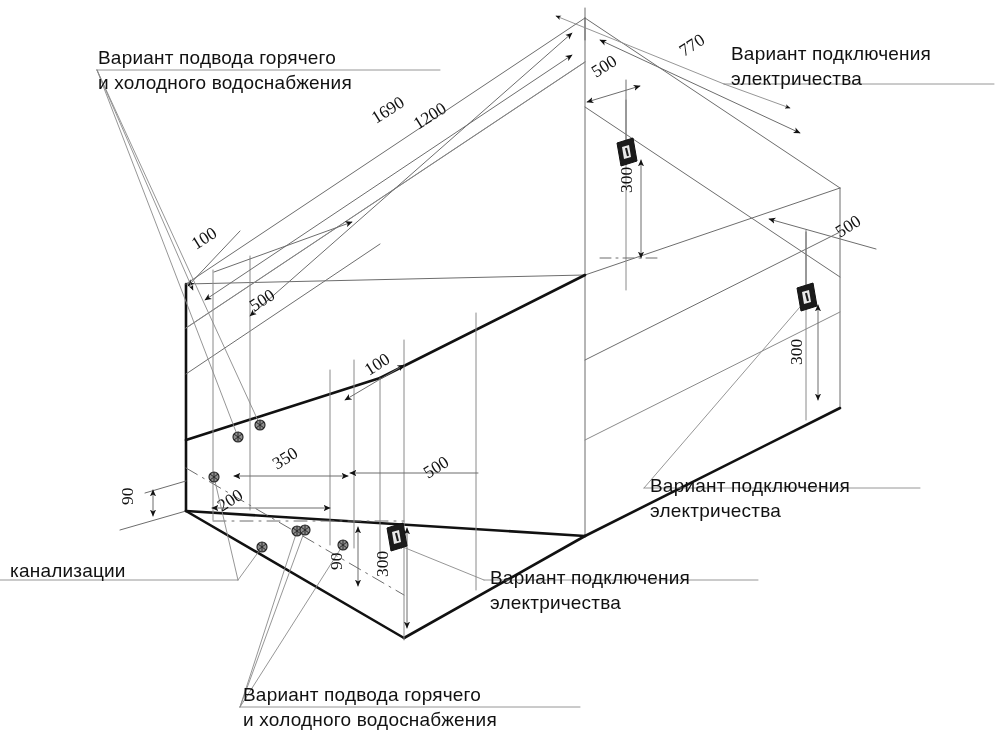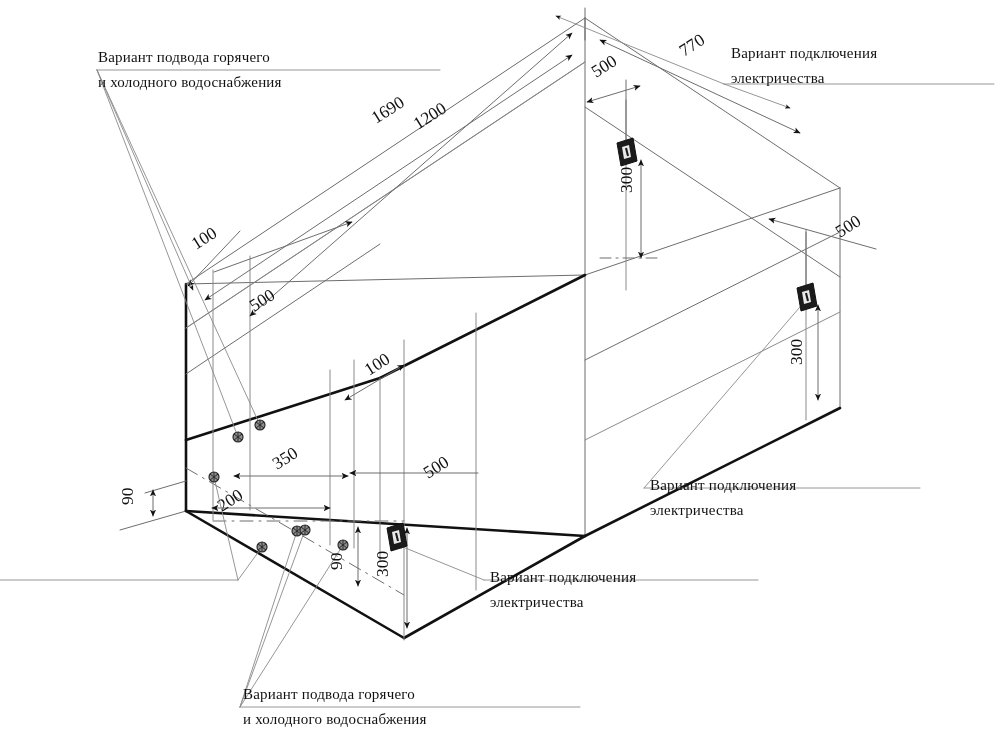--- a/index.html
+++ b/index.html
@@ -1,21 +1,21 @@
 <!DOCTYPE html>
 <html><head>
 <meta charset="utf-8">
 <style>
   html,body{margin:0;padding:0;background:#ffffff;}
   body{width:1000px;height:749px;overflow:hidden;
        font-family:"Liberation Serif","DejaVu Serif",serif;color:#1a1a1a;}
   #stage{position:relative;width:1000px;height:749px;background:#fff;}
   svg#dwg{position:absolute;left:0;top:0;width:1000px;height:749px;}
-  .lbl{position:absolute;font-family:Liberation Serif, serif;
-       font-size:15px;line-height:25px;color:#111;white-space:nowrap;letter-spacing:.2px;}
+  .lbl{position:absolute;font-family:Liberation Sans, sans-serif;
+       font-size:19px;line-height:25px;color:#111;white-space:nowrap;letter-spacing:.2px;}
   .lbl div{white-space:nowrap;}
 </style>
 </head>
 <body>
 
 <div id="stage">
 
   <svg id="dwg" viewBox="0 0 1000 749">
     <defs>
       <marker id="ah" viewBox="0 0 10 10" refX="9.2" refY="5" markerWidth="7" markerHeight="7" orient="auto-start-reverse">
@@ -261,20 +261,21 @@
       </div>
       <div class="lbl" style="left: 650px; top: 473px;">
         <div>Вариант подключения</div>
         <div>электричества</div>
       </div>
       <div class="lbl" style="left: 490px; top: 565px;">
         <div>Вариант подключения</div>
         <div>электричества</div>
       </div>
       <div class="lbl" style="left: 10px; top: 558px;">
+        <div>канализации</div>
       </div>
       <div class="lbl" style="left: 243px; top: 682px;">
         <div>Вариант подвода горячего</div>
         <div>и холодного водоснабжения</div>
       </div>
     </div>
 
 </div>
 
 </body></html>

